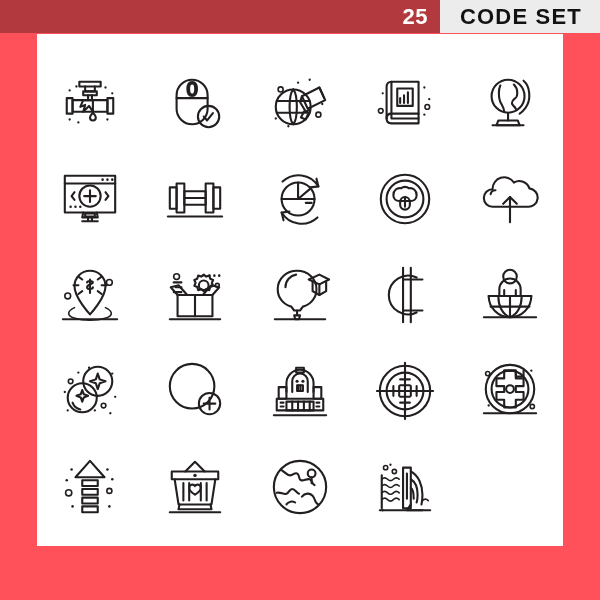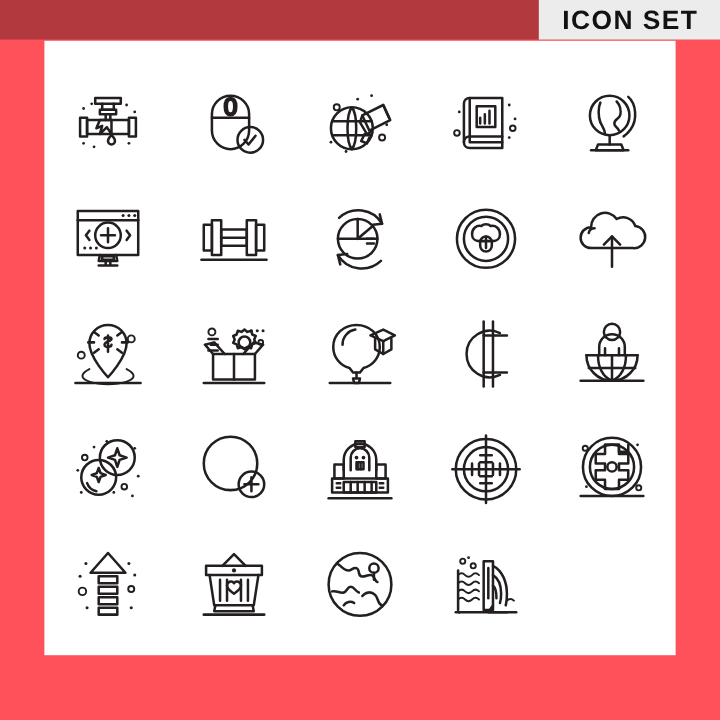--- a/index.html
+++ b/index.html
@@ -134,21 +134,22 @@
   }
 </style>
 </head>
 <body>
 
 <div id="page">
 
   <div id="header-left-band"></div>
 
   <div id="header-bar">
-    <div id="header-title">ICON SET</div>
+    <div id="header-count">25</div>
+    <div id="header-title">CODE SET</div>
   </div>
 
   <div id="panel"></div>
 
   <div id="icon-grid">
 
     <div class="icon-cell">
       <svg viewBox="0 0 64 64">
         <rect class="ln" x="21" y="10" width="22" height="5"></rect>
         <path class="ln" d="M27 15v5h10v-5"></path>

